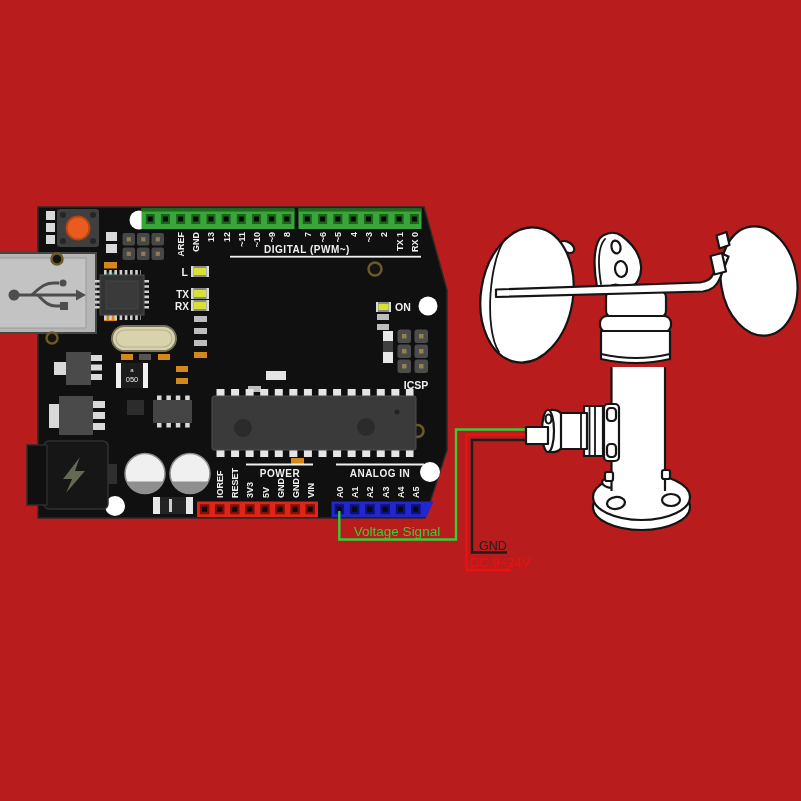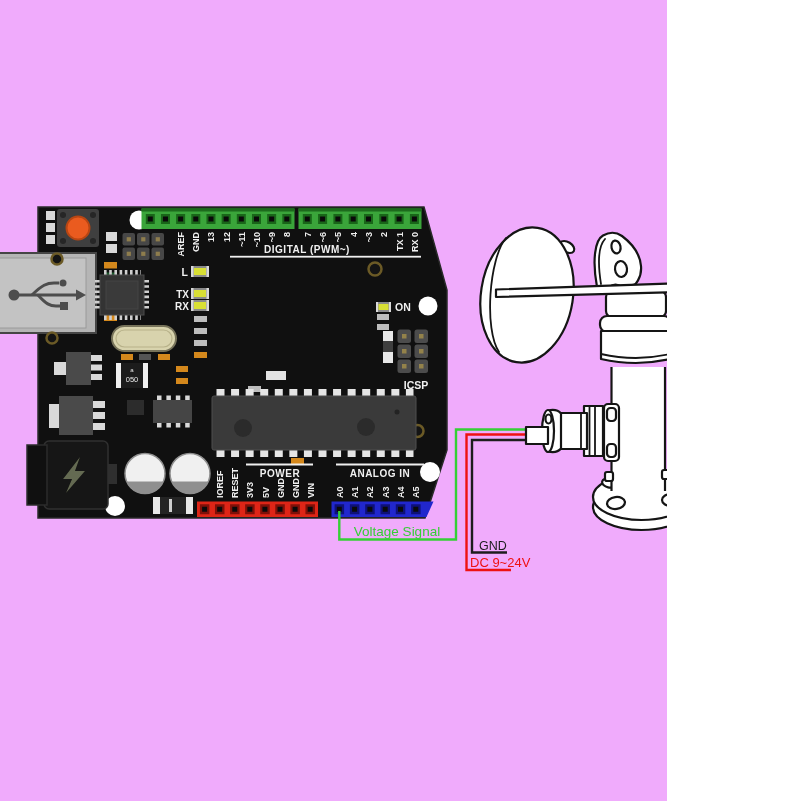--- a/index.html
+++ b/index.html
@@ -1,16 +1,16 @@
 <!DOCTYPE html>
 <html><head>
 <meta charset="utf-8">
 <style>
   html,body{margin:0;padding:0;background:#ffffff;}
-  .scene{position:relative;width:667px;height:801px;background:#f0abfc;overflow:hidden;
+  .scene{position:relative;width:801px;height:801px;background:#b91c1c;overflow:hidden;
          font-family:"Liberation Sans",sans-serif;}
   svg{display:block;}
   .silk{fill:#f0f0f0;font-family:"Liberation Sans",sans-serif;font-weight:bold;}
   .pinlbl{font-size:9px;}
   .seclbl{font-size:10px;letter-spacing:.5px;}
   .wirelbl{font-family:"Liberation Sans",sans-serif;}
   .ink{stroke:#151515;stroke-width:2.2;fill:#ffffff;stroke-linejoin:round;stroke-linecap:round;}
   .inkline{stroke:#151515;stroke-width:1.8;fill:none;stroke-linecap:round;}
 </style>
 </head>

